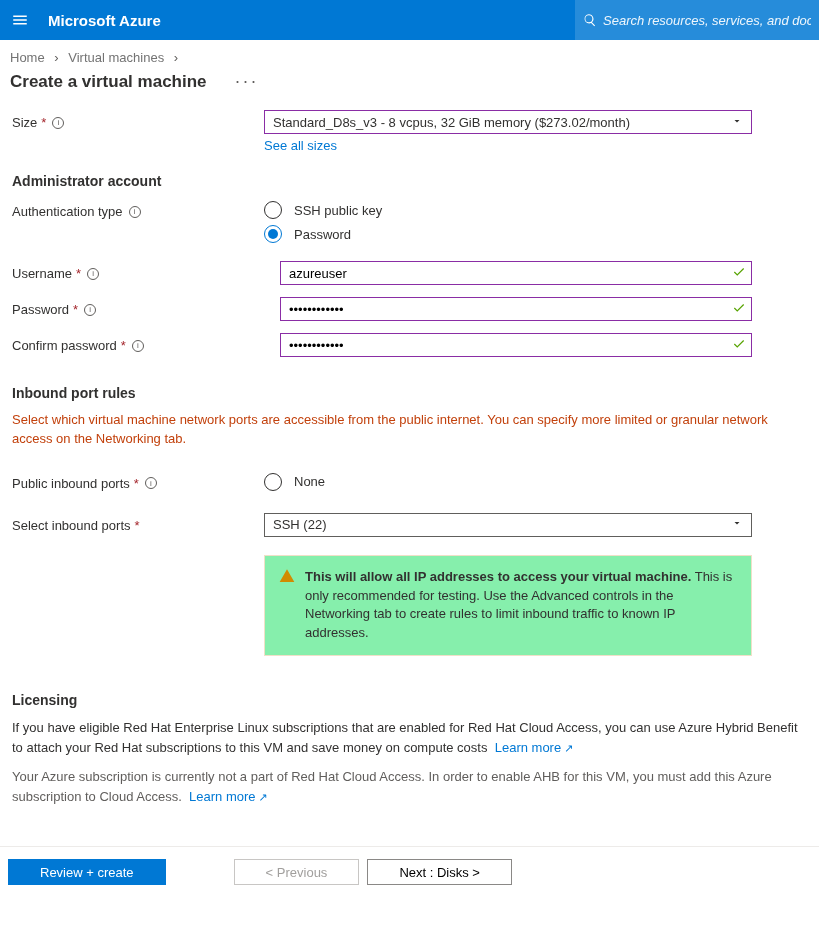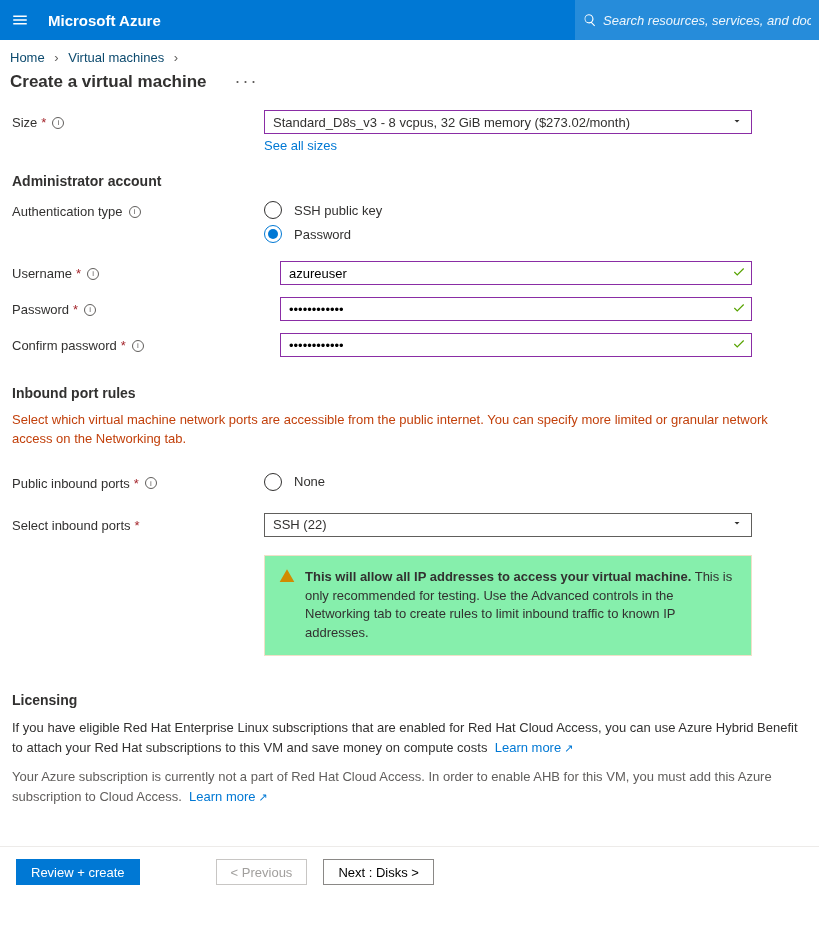--- a/index.html
+++ b/index.html
@@ -6,21 +6,21 @@
   body { font-family: "Segoe UI", -apple-system, sans-serif; font-size: 13px; color: #323130; background: #fff; width: 819px; }
   .topbar { height: 40px; background: #0078d4; color: #fff; display: flex; align-items: center; }
   .hamburger { width: 40px; height: 40px; display: flex; align-items: center; justify-content: center; cursor: pointer; }
   .hamburger svg { width: 18px; height: 18px; fill: #fff; }
   .brand { font-size: 15px; font-weight: 600; padding-left: 8px; }
   .search-wrap { margin-left: auto; width: 244px; height: 40px; display: flex; align-items: center; background: rgba(255,255,255,0.15); padding: 0 8px; }
   .search-wrap svg { width: 14px; height: 14px; fill: #fff; margin-right: 6px; flex-shrink:0;}
   .search-input { flex:1; background: transparent; border: none; color: #fff; font-size: 13px; outline: none; }
   .search-input::placeholder { color: rgba(255,255,255,0.92); font-style: italic;}
   .breadcrumb { padding: 10px 10px 4px 10px; font-size: 13px; }
-  .breadcrumb a { color: #0c4a6e; text-decoration: none; }
+  .breadcrumb a { color: #737373; text-decoration: none; }
   .breadcrumb .chev { color: #605e5c; padding: 0 6px; }
   .title-row { display: flex; align-items: center; padding: 2px 10px 18px 10px; }
   .page-title { font-size: 17px; font-weight: 600; }
   .ellipsis { margin-left: 28px; color: #605e5c; font-size: 18px; letter-spacing:2px;}
   .form-area { padding: 0 12px 40px 12px; }
   .row { display: flex; align-items: flex-start; margin-bottom: 8px; }
   .label-col { width: 252px; padding-top: 5px; display: flex; align-items: center; gap: 4px; }
   .field-col { width: 488px; }
   .required { color: #a4262c; }
   .info-icon { width: 12px; height: 12px; border: 1px solid #605e5c; border-radius: 50%; display: inline-flex; align-items: center; justify-content: center; font-size: 8px; color: #605e5c; margin-left:2px;}
@@ -39,21 +39,21 @@
   .radio-item.boxed { border:1px solid #323130; padding:3px 6px 3px 3px; width:fit-content;}
   .text-input { width: 100%; height: 24px; border: 1px solid #8a2da5; padding: 0 28px 0 8px; font-size: 13px; outline:none; position:relative;}
   .input-wrap { position: relative; margin-left: 16px; }
   .input-check { position: absolute; right: 6px; top: 4px; }
   .input-check svg { width:14px; height:14px; stroke:#57a300; stroke-width:2; fill:none;}
   .warning-box { background: #86efac; border:1px solid #f0e0c8; padding: 12px 14px; display: flex; gap: 10px; margin-top:18px; line-height:1.45;}
   .warn-icon svg { width:16px; height:16px; fill:#d18b00;}
   .licensing-desc { line-height:1.5; margin-bottom:10px;}
   .muted { color:#605e5c; line-height:1.5;}
   .footer { border-top:1px solid #edebe9; padding: 12px 8px; display:flex; gap:8px; align-items:center; position:relative;}
-  .btn { height:26px; padding:0 14px; font-size:13px; border:1px solid #8a8886; background:#fff; cursor:pointer;margin-left:8px;}
+  .btn { height:26px; padding:0 31px; font-size:13px; border:1px solid #8a8886; background:#fff; cursor:pointer;}
   .btn-primary { background:#0078d4; color:#fff; border-color:#0078d4;}
   .btn-disabled { color:#a19f9d; border-color:#c8c6c4; cursor:default;}
   .footer-gap { width:52px;}
 </style>
 </head>
 <body>
 
 <div class="topbar">
   <div class="hamburger">
     <svg viewBox="0 0 24 24">

